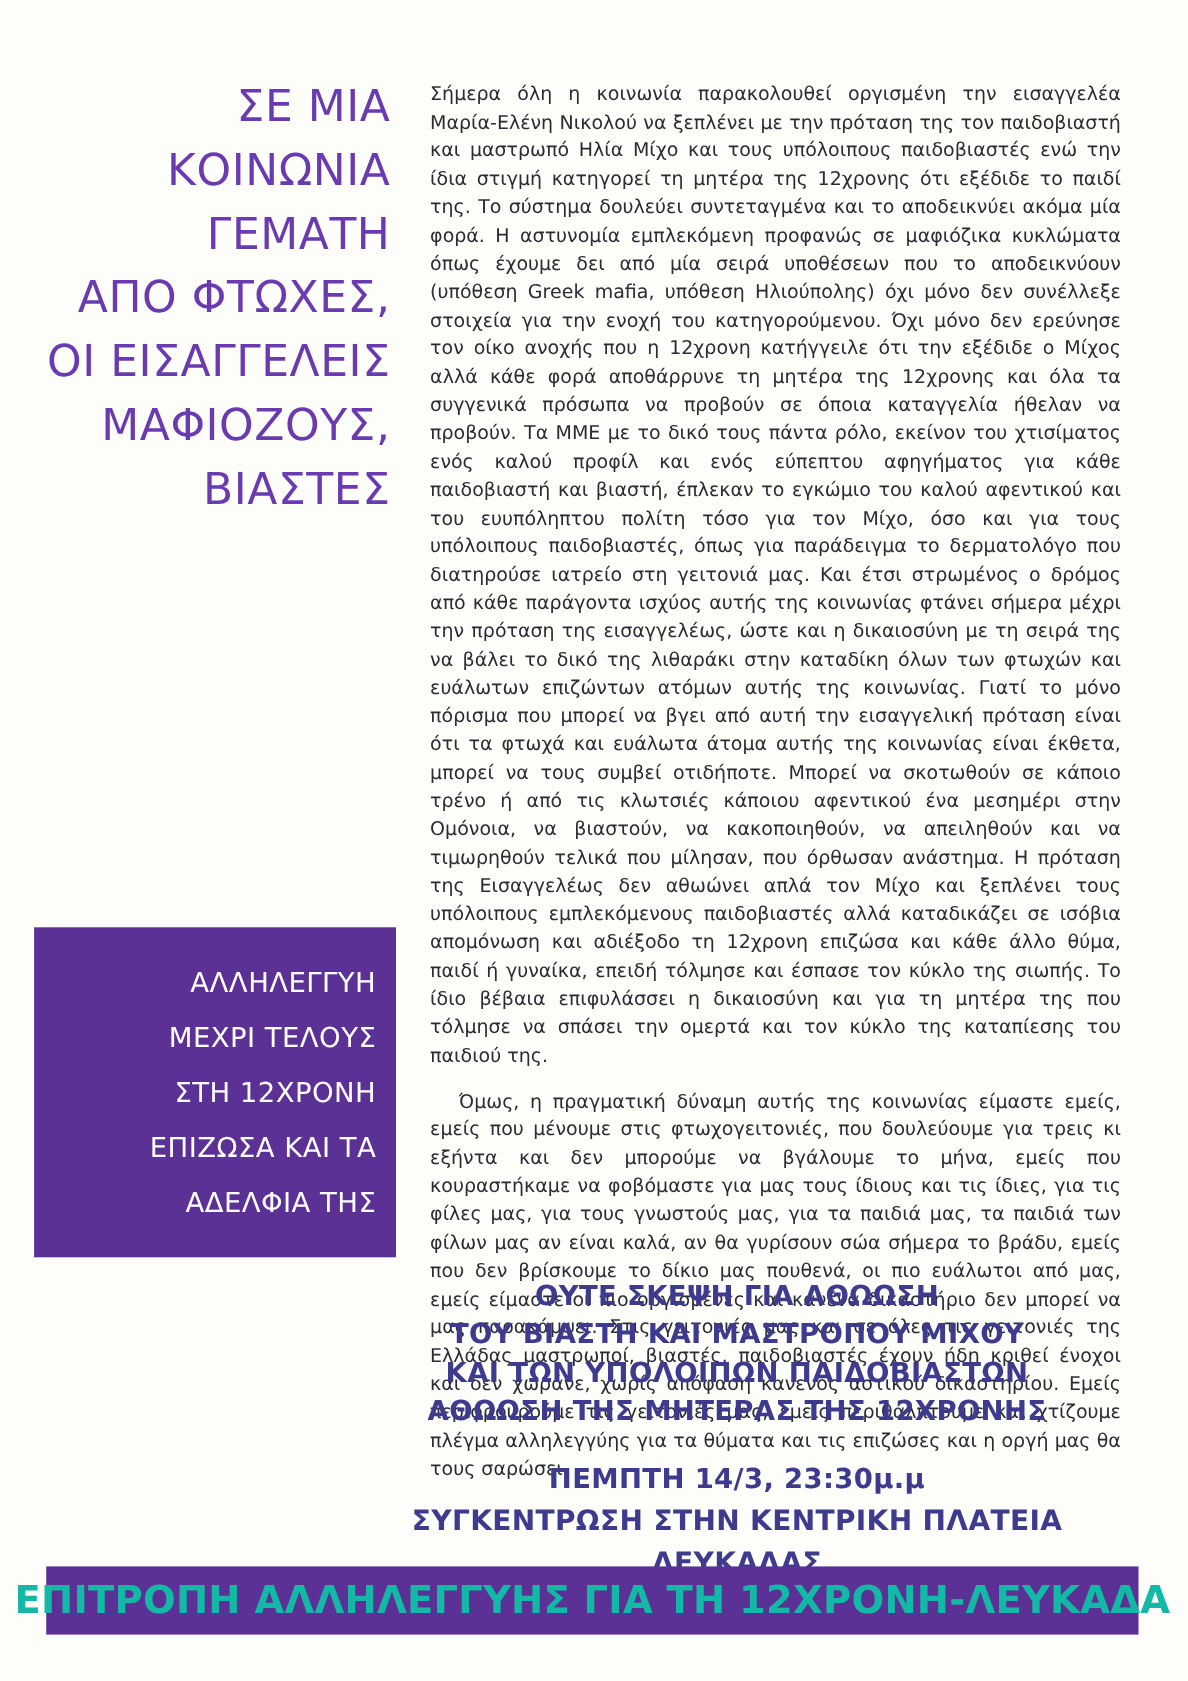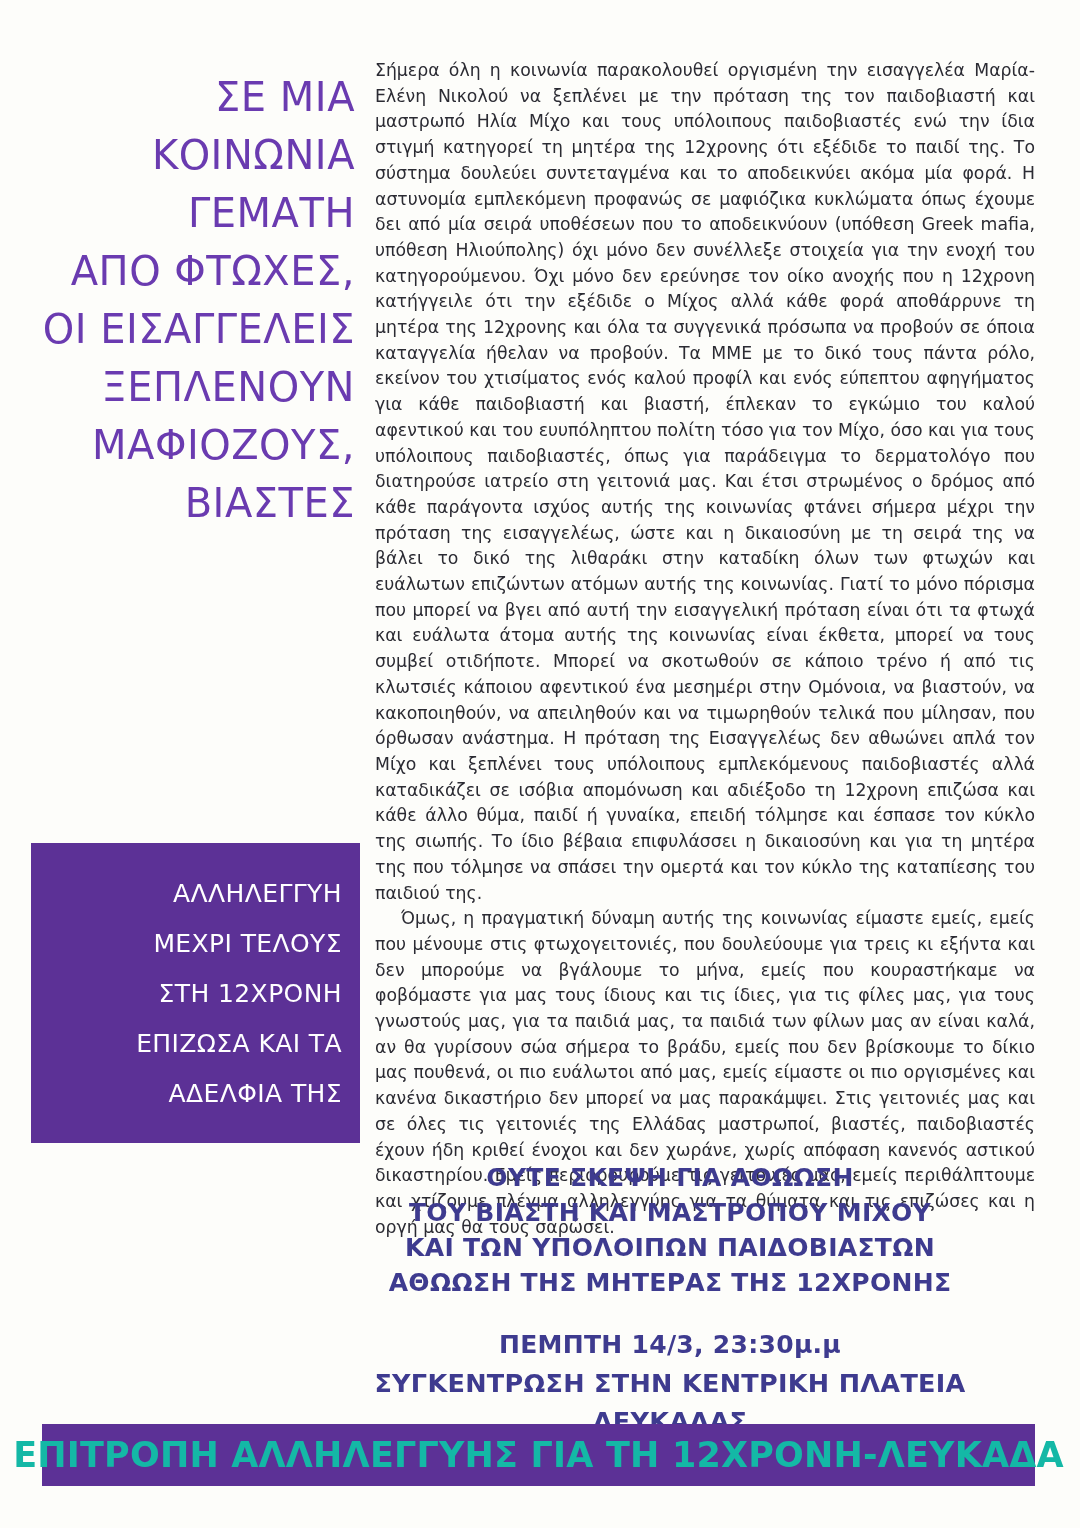--- a/index.html
+++ b/index.html
@@ -59,21 +59,21 @@
   }
 
   
   .body-col {
     position: absolute;
     left: 375px;
     top: 58px;
     width: 660px;
   }
   .body-col p {
-    margin: 0;
+    margin: 16px;
     color: #2b2b33;
     font-size: 17.3px;
     line-height: 25.7px;
     text-align: justify;
     text-justify: inter-word;
     font-weight: 400;
     hyphens: auto;
   }
   .body-col p.indent { text-indent: 26px; }
 
@@ -129,21 +129,20 @@
 <body>
 
 <div class="poster">
 
   <div class="headline">
     <div>ΣΕ ΜΙΑ</div>
     <div>ΚΟΙΝΩΝΙΑ</div>
     <div>ΓΕΜΑΤΗ</div>
     <div>ΑΠΟ ΦΤΩΧΕΣ,</div>
     <div>ΟΙ ΕΙΣΑΓΓΕΛΕΙΣ</div>
-    <div>ΞΕΠΛΕΝΟΥΝ</div>
     <div>ΜΑΦΙΟΖΟΥΣ,</div>
     <div>ΒΙΑΣΤΕΣ</div>
   </div>
 
   <div class="solidarity-box">
     <div class="line">ΑΛΛΗΛΕΓΓΥΗ</div>
     <div class="line">ΜΕΧΡΙ ΤΕΛΟΥΣ</div>
     <div class="line">ΣΤΗ 12ΧΡΟΝΗ</div>
     <div class="line">ΕΠΙΖΩΣΑ ΚΑΙ ΤΑ</div>
     <div class="line">ΑΔΕΛΦΙΑ ΤΗΣ</div>

